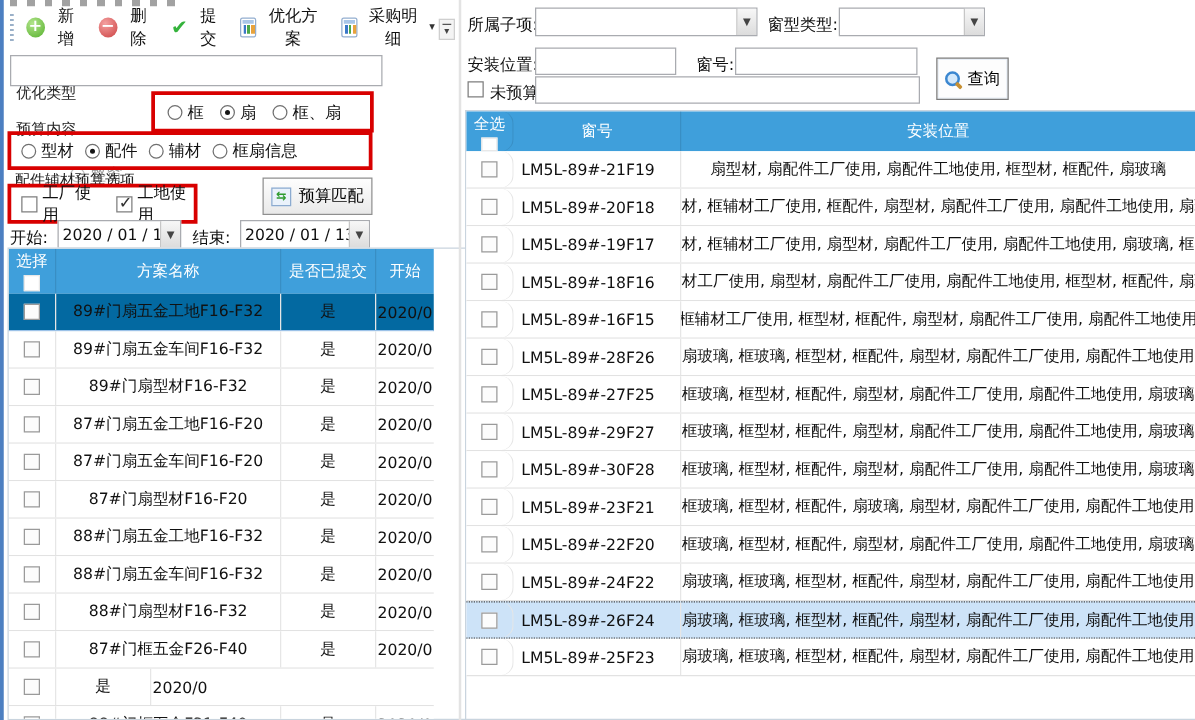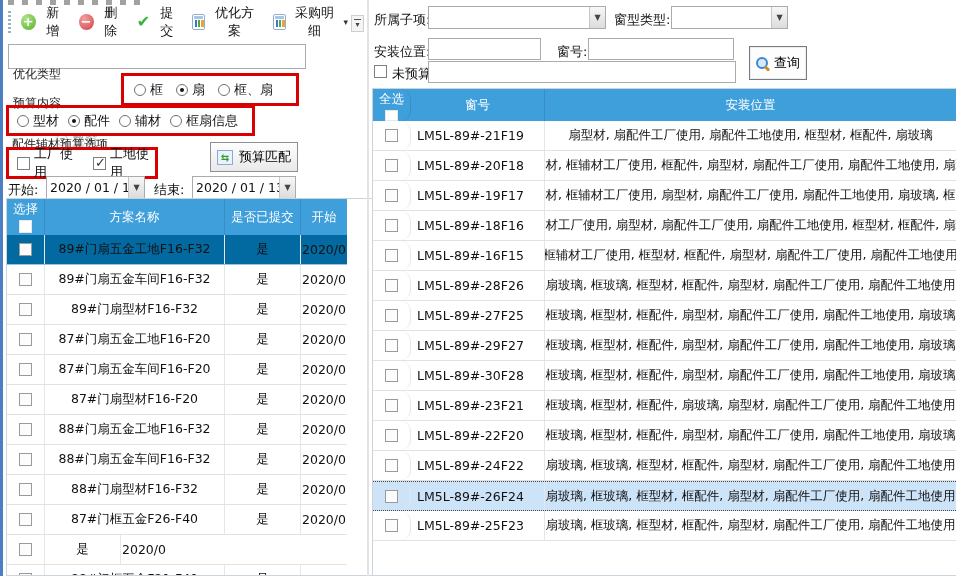--- a/index.html
+++ b/index.html
@@ -148,21 +148,21 @@
         <span class="radio-label">扇</span>
       </label>
 
       <label class="radio-item">
         <span class="radio"></span>
         <span class="radio-label">框、扇</span>
       </label>
     </div>
 
   <div class="grp-label" style="left:13px; top:95px;">预算内容</div>
-  <div class="red-box" style="left:6px; top:105px; width:249px; height:31px; gap:9px; padding-left:8px;">
+  <div class="red-box" style="left:6px; top:105px; width:292px; height:31px; gap:9px; padding-left:8px;">
 
       <label class="radio-item">
         <span class="radio"></span>
         <span class="radio-label">型材</span>
       </label>
 
       <label class="radio-item selected">
         <span class="radio"></span>
         <span class="radio-label">配件</span>
       </label>

